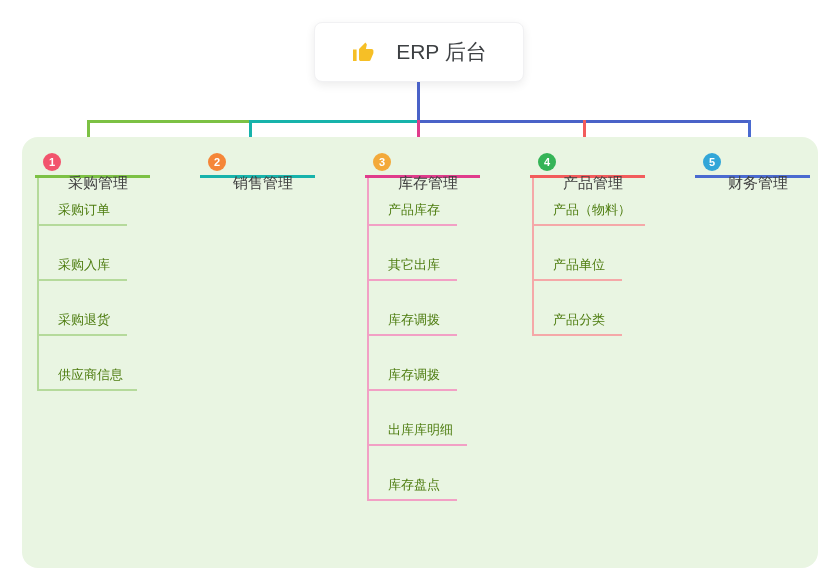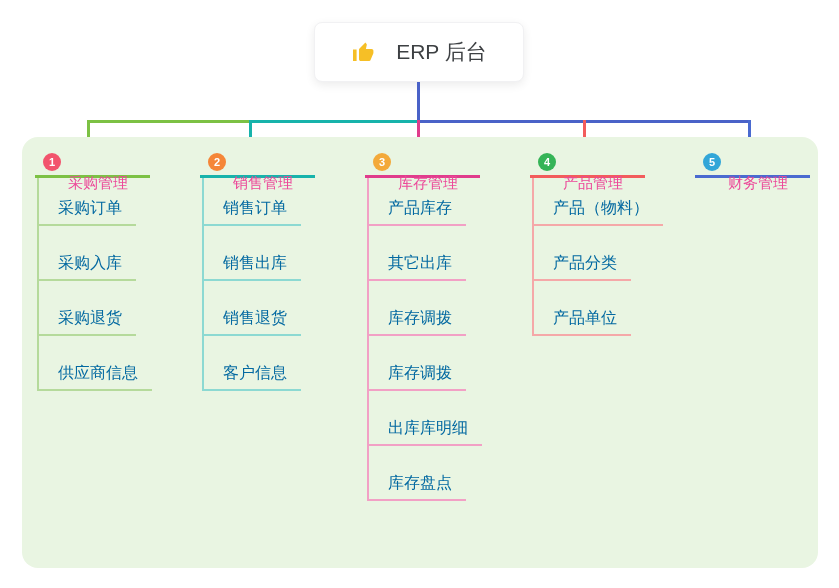--- a/index.html
+++ b/index.html
@@ -35,33 +35,33 @@
     border-bottom:3px solid var(--main);
     display:flex; align-items:center; gap:7px;
     padding-left:8px;
   }
   .badge{
     width:18px; height:18px; border-radius:50%;
     color:#fff; font-size:11px; font-weight:bold;
     display:flex; align-items:center; justify-content:center;
     flex:0 0 18px;
   }
-  .branch-title{ font-size:15px; font-weight:500; color:#ec4899; white-space:nowrap;margin-top:44px; }
+  .branch-title{ font-size:15px; font-weight:500; color:#404040; white-space:nowrap;margin-top:44px; }
 
   .children{
     margin-left:2px;
     border-left:2px solid var(--light);
     width:max-content;
   }
   .child{
     height:55px; min-width:88px; width:max-content;
     display:flex; align-items:flex-end;
     padding:0 14px 5px 19px;
     border-bottom:2px solid var(--light);
-    font-size:16px; color:#0369a1; white-space:nowrap;
+    font-size:13px; color:#4d7c0f; white-space:nowrap;
   }
   .child:first-child{ height:48px; }
 </style>
 </head>
 <body>
 
 <div class="stage">
 
   <div class="root-card">
     <span class="thumb">
@@ -109,37 +109,20 @@
     <span class="child-label">供应商信息</span>
   </div>
 </div>
   </div>
 
   <div class="branch" style="left: 200px; --main: #17b3ab; --light: #8cd9d2;">
     <div class="branch-header">
       <span class="badge" style="background: rgb(245, 134, 56);">2</span>
       <span class="branch-title">销售管理</span>
     </div>
-    <div class="children">
-  <div class="child">
-    <span class="child-label">销售订单</span>
-  </div>
-
-  <div class="child">
-    <span class="child-label">销售出库</span>
-  </div>
-
-  <div class="child">
-    <span class="child-label">销售退货</span>
-  </div>
-
-  <div class="child">
-    <span class="child-label">客户信息</span>
-  </div>
-</div>
   </div>
 
   <div class="branch" style="left: 365px; --main: #e03c8c; --light: #f2a0c5;">
     <div class="branch-header">
       <span class="badge" style="background: rgb(243, 169, 58);">3</span>
       <span class="branch-title">库存管理</span>
     </div>
     <div class="children">
 
   <div class="child">
@@ -172,25 +155,25 @@
     <div class="branch-header">
       <span class="badge" style="background: rgb(53, 180, 87);">4</span>
       <span class="branch-title">产品管理</span>
     </div>
     <div class="children">
   <div class="child">
     <span class="child-label">产品（物料）</span>
   </div>
 
   <div class="child">
-    <span class="child-label">产品分类</span>
+    <span class="child-label">产品单位</span>
   </div>
 
   <div class="child">
-    <span class="child-label">产品单位</span>
+    <span class="child-label">产品分类</span>
   </div>
 </div>
   </div>
 
   <div class="branch" style="left: 695px; --main: #4a6ad0; --light: #aebce8;">
     <div class="branch-header">
       <span class="badge" style="background: rgb(50, 166, 216);">5</span>
       <span class="branch-title">财务管理</span>
     </div>
   </div>

